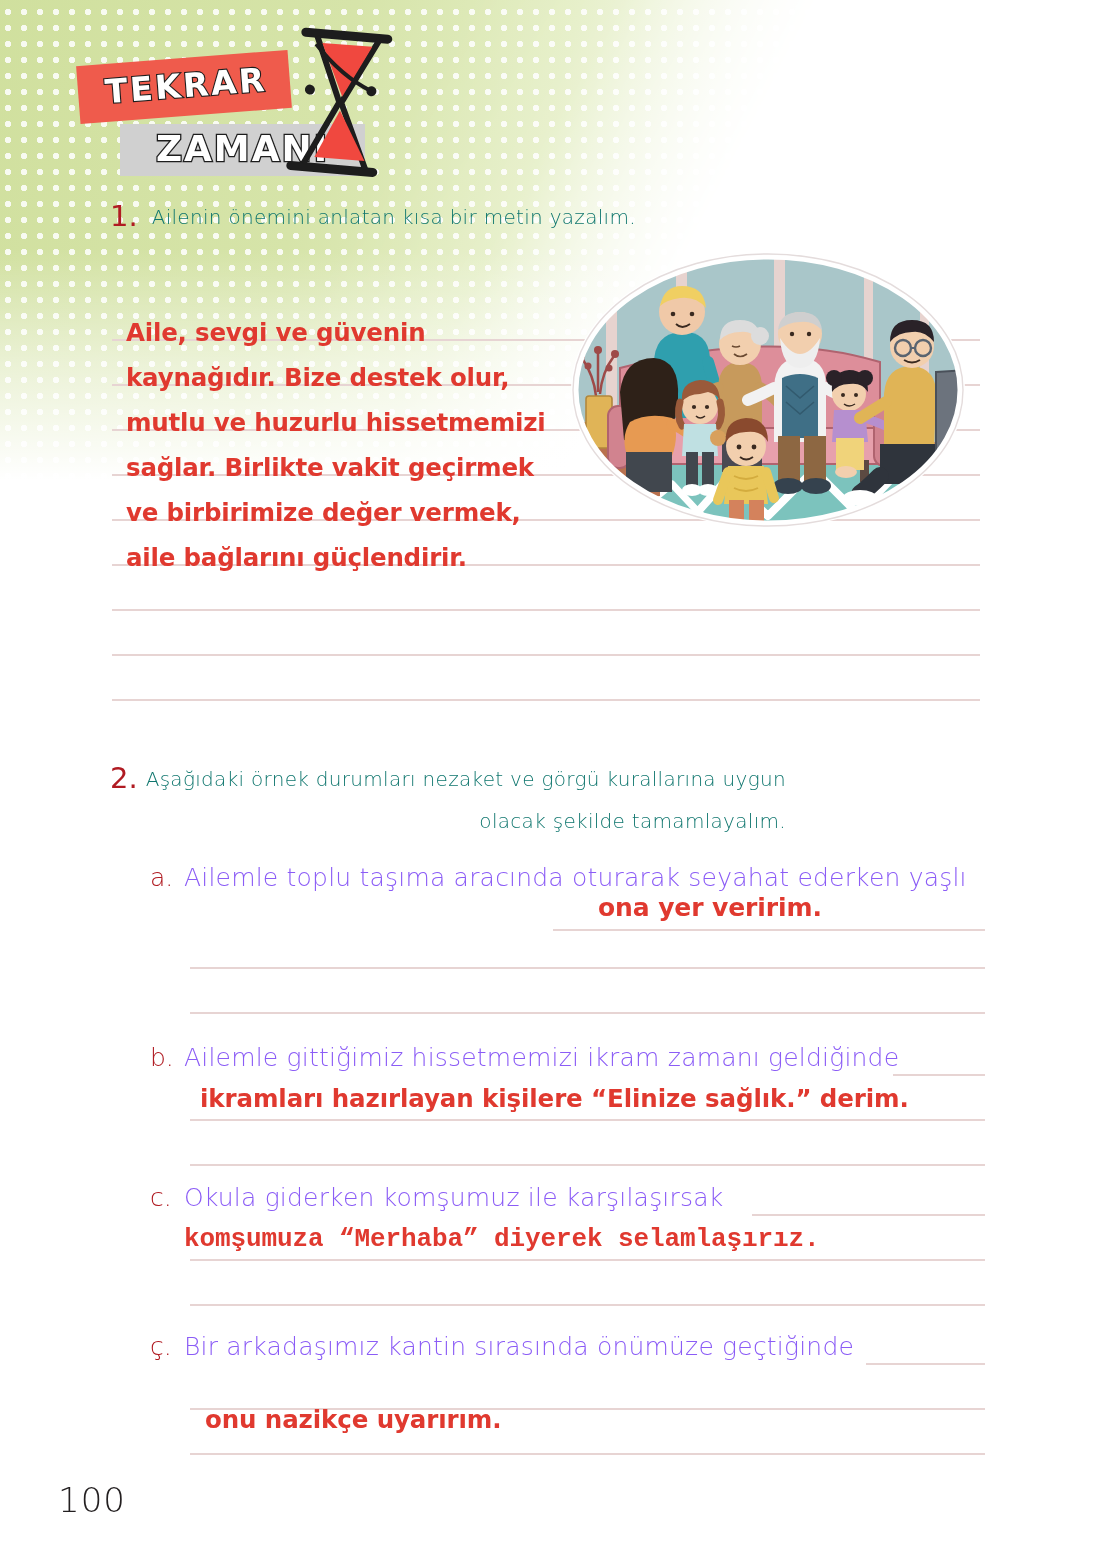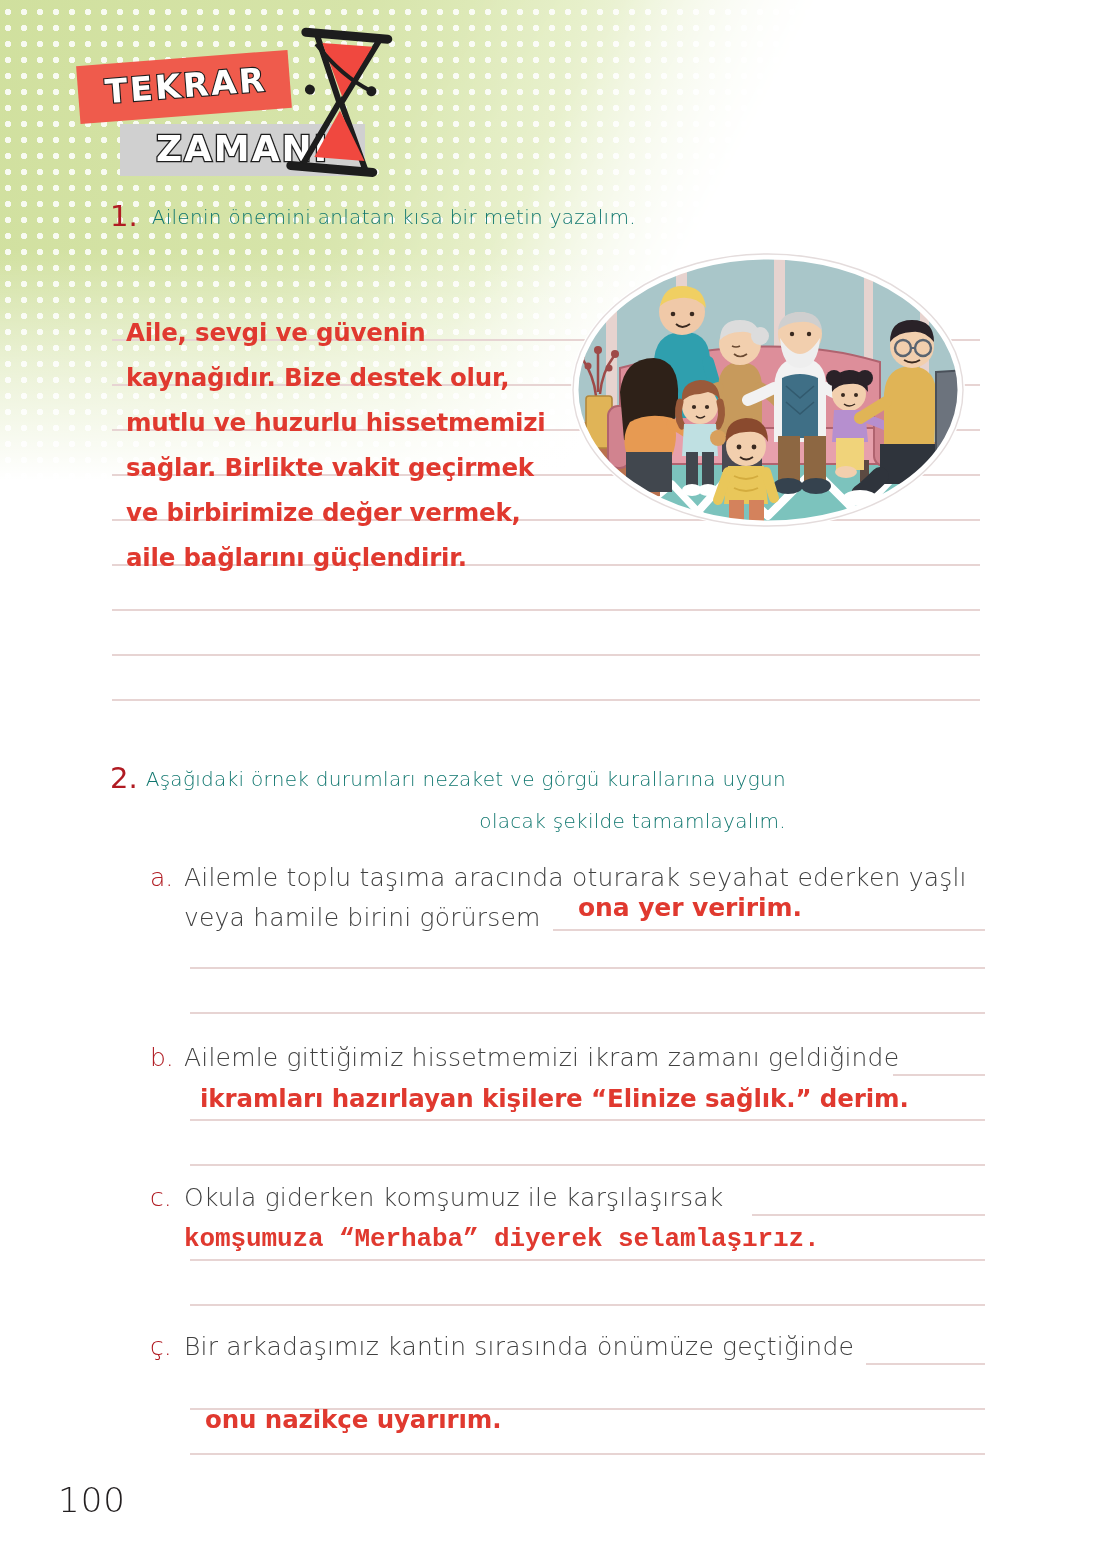--- a/index.html
+++ b/index.html
@@ -163,21 +163,21 @@
   }
   .sub-letter {
     color: #b01b22;
     font-family: "DejaVu Sans", sans-serif;
     font-size: 25px;
     font-weight: 300;
     line-height: 40px;
     flex: 0 0 34px;
   }
   .sub-text {
-    color: #404040;
+    color: #8b5cf6;
     font-family: "DejaVu Sans", sans-serif;
     font-size: 25px;
     font-weight: 300;
     line-height: 40px;
     letter-spacing: .2px;
   }
 
   
   .illu {
     position: absolute;
@@ -391,25 +391,24 @@
     <span style="margin-left:8px; display:inline-block;text-align:right;">
       <span class="q-text" style="display:block;">Aşağıdaki örnek durumları nezaket ve görgü kurallarına uygun</span>
       <span class="q-text" style="display:block;">olacak şekilde tamamlayalım.</span>
     </span>
   </div>
 
   <div class="sub-row" style="left:150px; top:858px; width:860px;">
     <span class="sub-letter">a.</span>
     <span style="display:inline-block;">
       <span class="sub-text" style="display:block;">Ailemle toplu taşıma aracında oturarak seyahat ederken yaşlı</span>
-      <span class="sub-text" style="display:block;">veya hamile birini görürsem</span>
     </span>
   </div>
   <div class="rule" style="left:553px; top:929px; width:432px;"></div>
-  <div class="answer" style="left:578px; top:893px; font-size:25px;">ona yer veririm.</div>
+  <div class="answer" style="left:598px; top:893px; font-size:25px;">ona yer veririm.</div>
   <div class="rule" style="left:190px; top:967px; width:795px;"></div>
   <div class="rule" style="left:190px; top:1012px; width:795px;"></div>
 
   <div class="sub-row" style="left:150px; top:1038px; width:860px;">
     <span class="sub-letter">b.</span>
     <span class="sub-text">Ailemle gittiğimiz hissetmemizi ikram zamanı geldiğinde</span>
   </div>
   <div class="rule" style="left:893px; top:1074px; width:92px;"></div>
   <div class="rule" style="left:190px; top:1119px; width:795px;"></div>
   <div class="answer" style="left:200px; top:1084px; font-size:24.5px;">ikramları hazırlayan kişilere “Elinize sağlık.” derim.</div>

